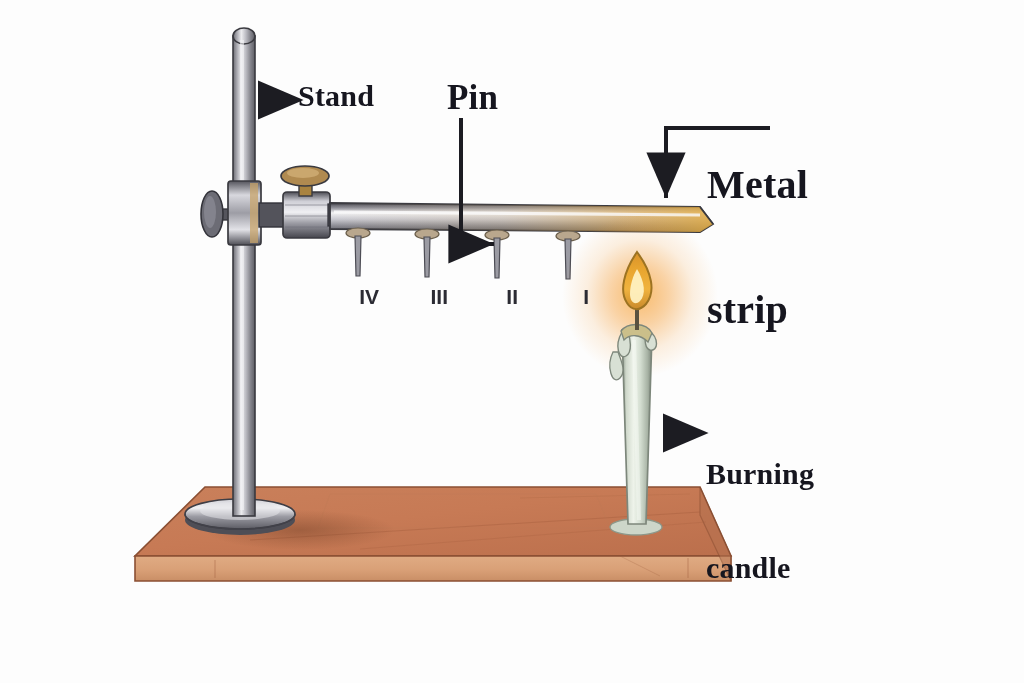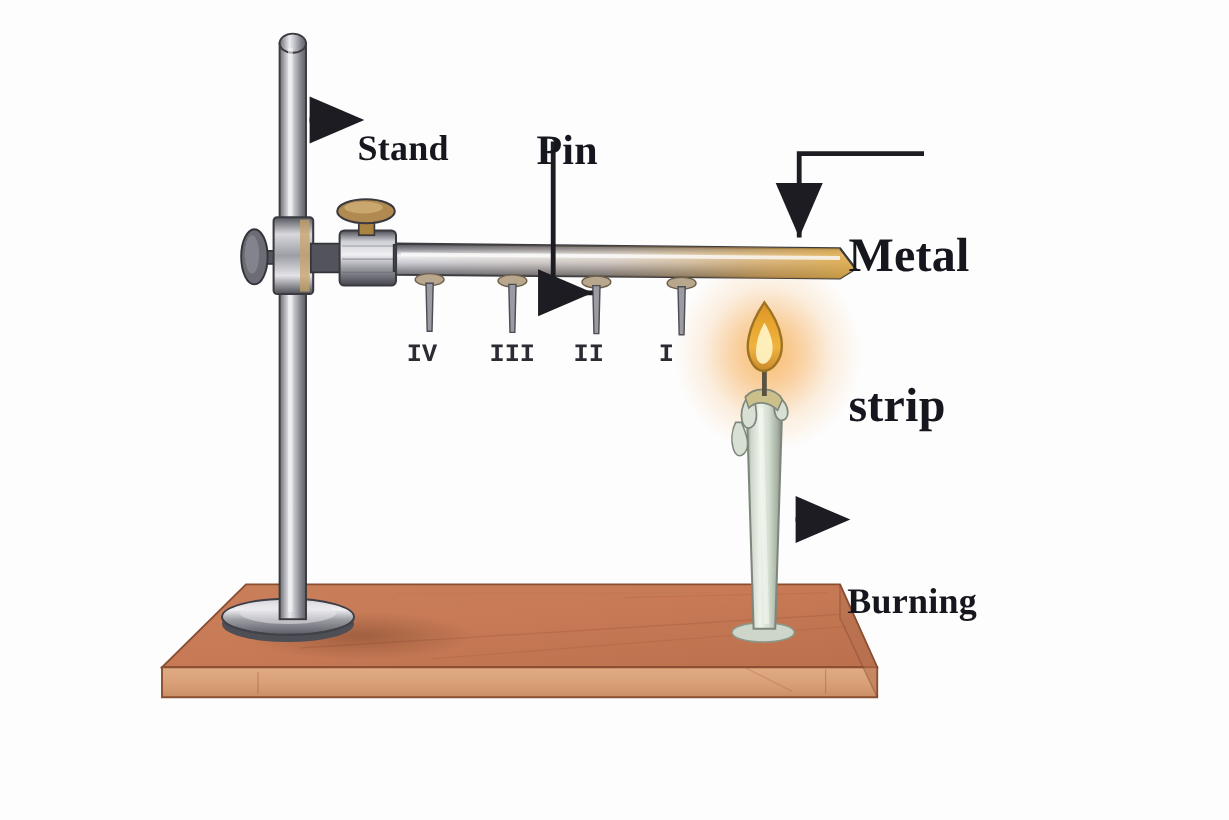--- a/index.html
+++ b/index.html
@@ -26,34 +26,33 @@
     top: 0;
   }
   .lbl {
     position: absolute;
     color: #16161f;
     font-family: "Liberation Serif", "DejaVu Serif", serif;
     font-weight: 700;
     line-height: 1.04;
     white-space: pre;
     letter-spacing: 0.2px;
-    margin-top: 28px;
     -webkit-font-smoothing: antialiased;
   }
   .lbl-stand  { left: 298px; top: 80px;  font-size: 30px; }
   .lbl-pin    { left: 447px; top: 80px;  font-size: 35px; }
   .lbl-metal  { left: 707px; top: 81px;  font-size: 40px; }
   .lbl-candle { left: 706px; top: 396px; font-size: 30px; text-align: left; }
   .num {
     position: absolute;
     color: #2b2b33;
-    font-family: Liberation Mono, monospace;
+    font-family: Liberation Sans, sans-serif;
     font-weight: 700;
     font-size: 21px;
-    text-align: left;
+    text-align: right;
     width: 40px;
   }
 </style>
 </head>
 <body>
 
 <div id="stage">
 
   <svg id="art" width="1024" height="683" viewBox="0 0 1024 683">
     <defs>
@@ -264,20 +263,21 @@
   <div class="lbl lbl-stand">Stand</div>
   <div class="lbl lbl-pin">Pin</div>
 
   <div class="lbl lbl-metal">
     <div>Metal</div>
     <div>strip</div>
   </div>
 
   <div class="lbl lbl-candle">
     <div>Burning</div>
+    <div>candle</div>
   </div>
 
   <div class="num" style="left:339px; top:285px;">IV</div>
   <div class="num" style="left:408px; top:285px;">III</div>
   <div class="num" style="left:478px; top:285px;">II</div>
   <div class="num" style="left:549px; top:285px;">I</div>
 
 </div>
 
 </body></html>

